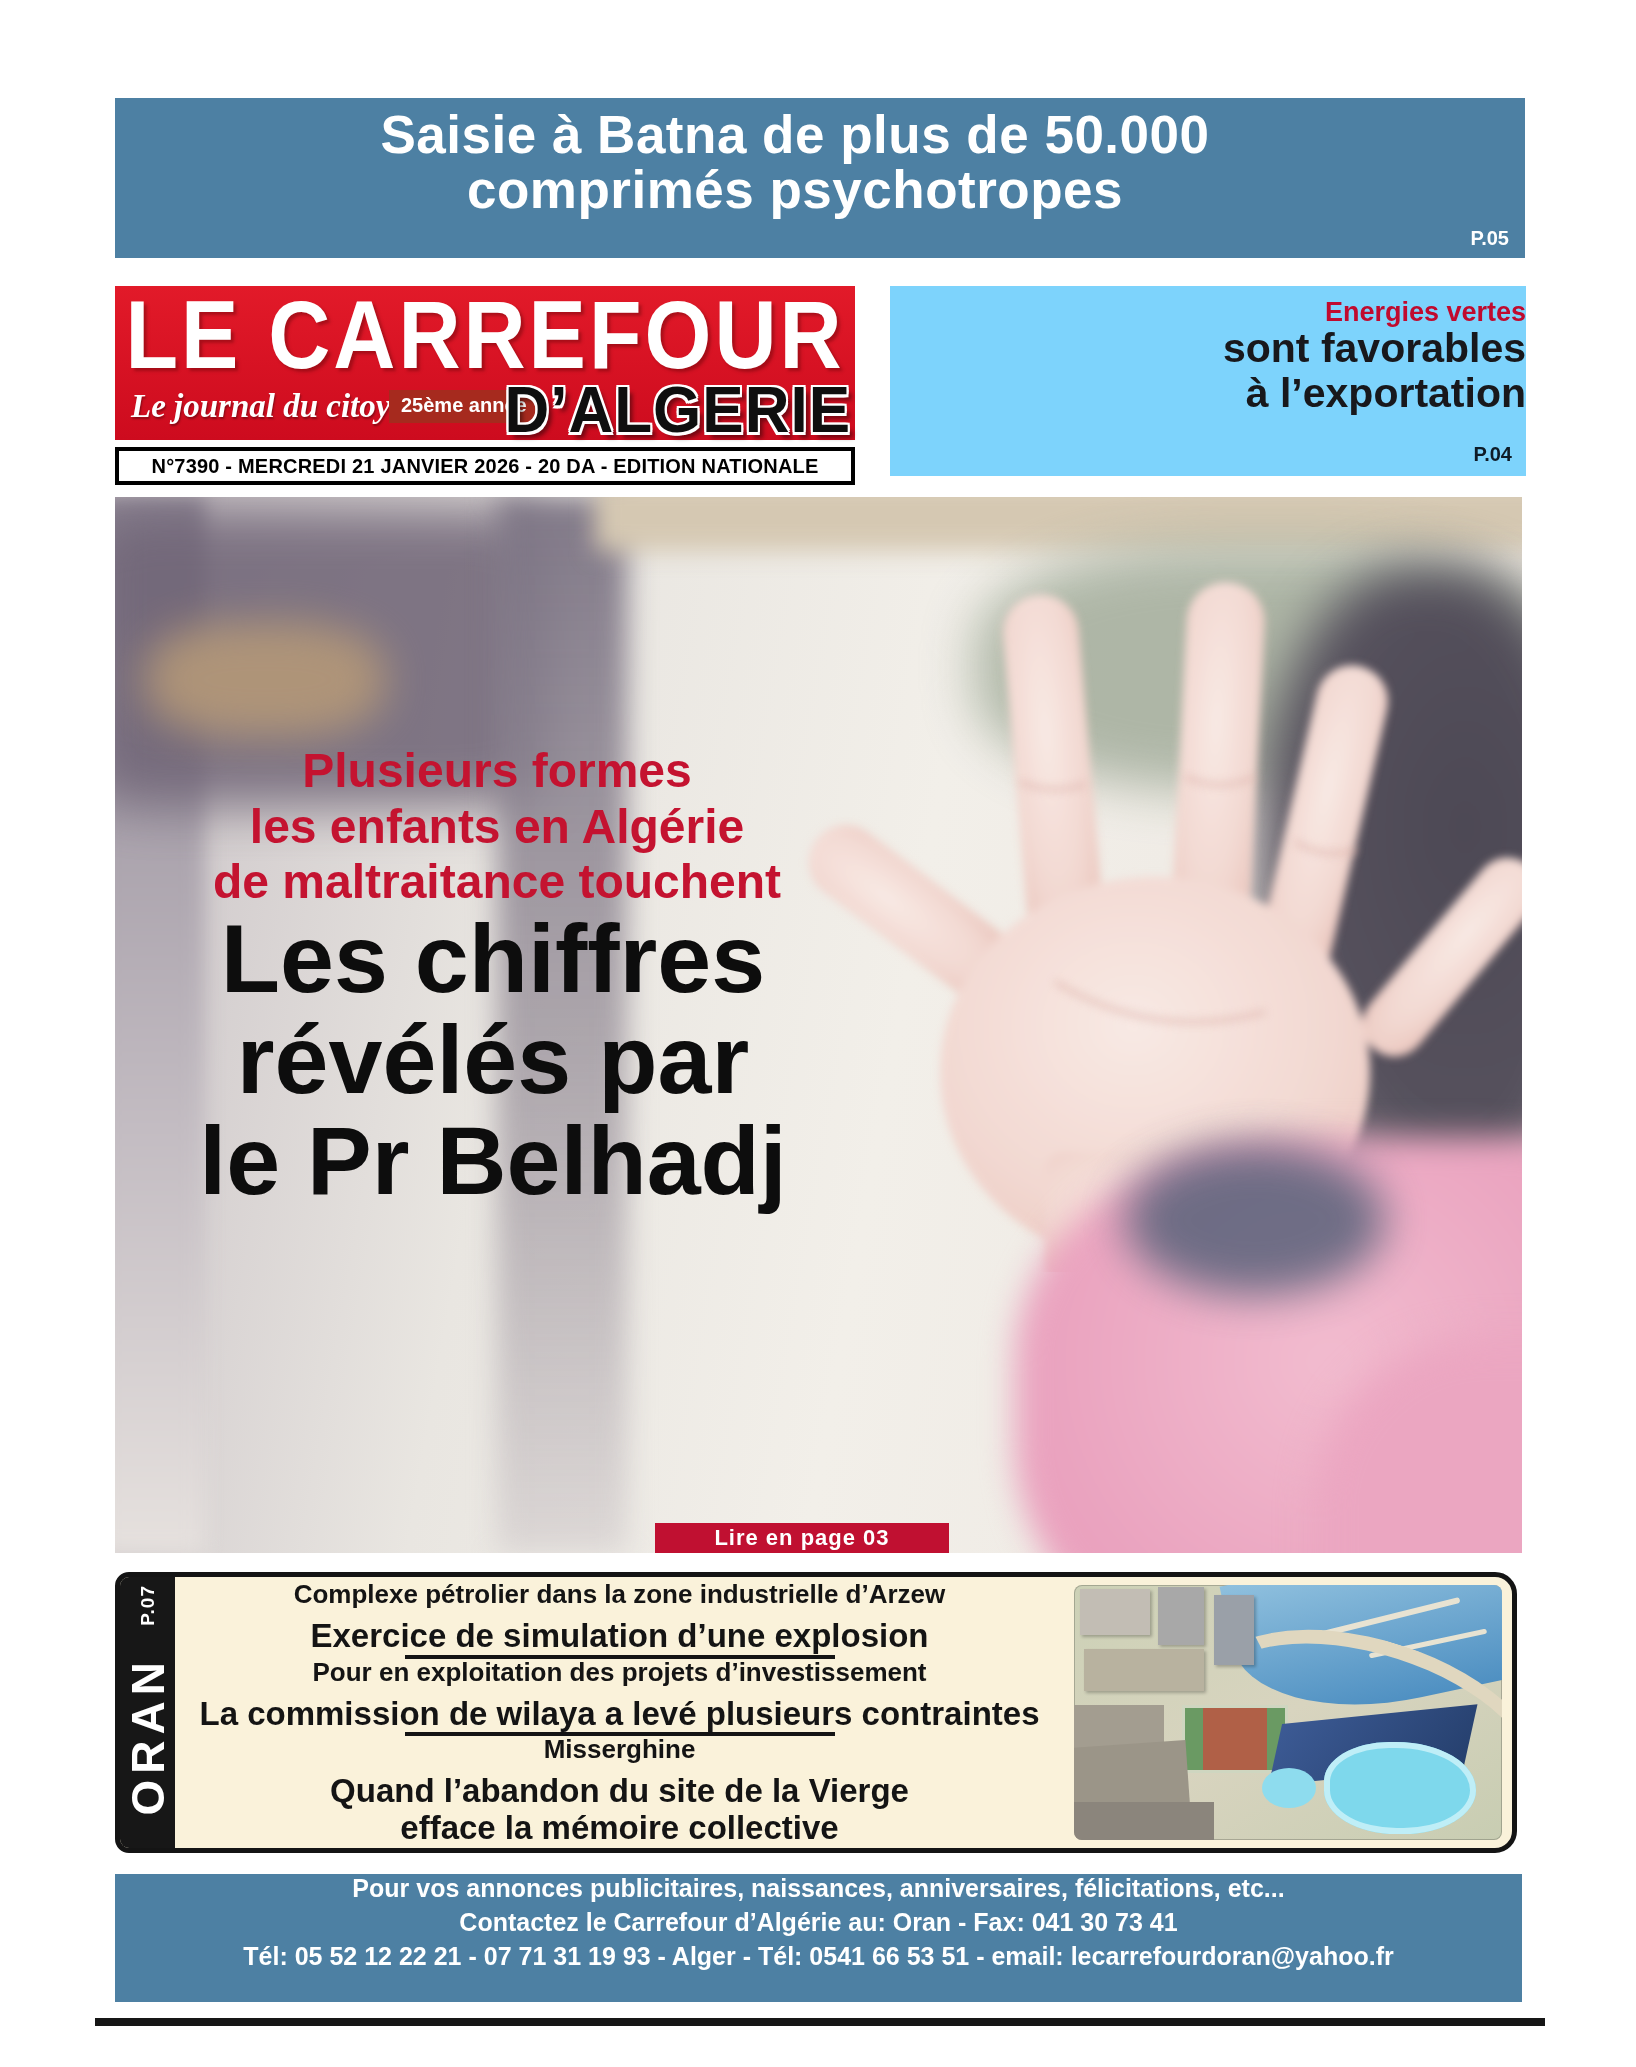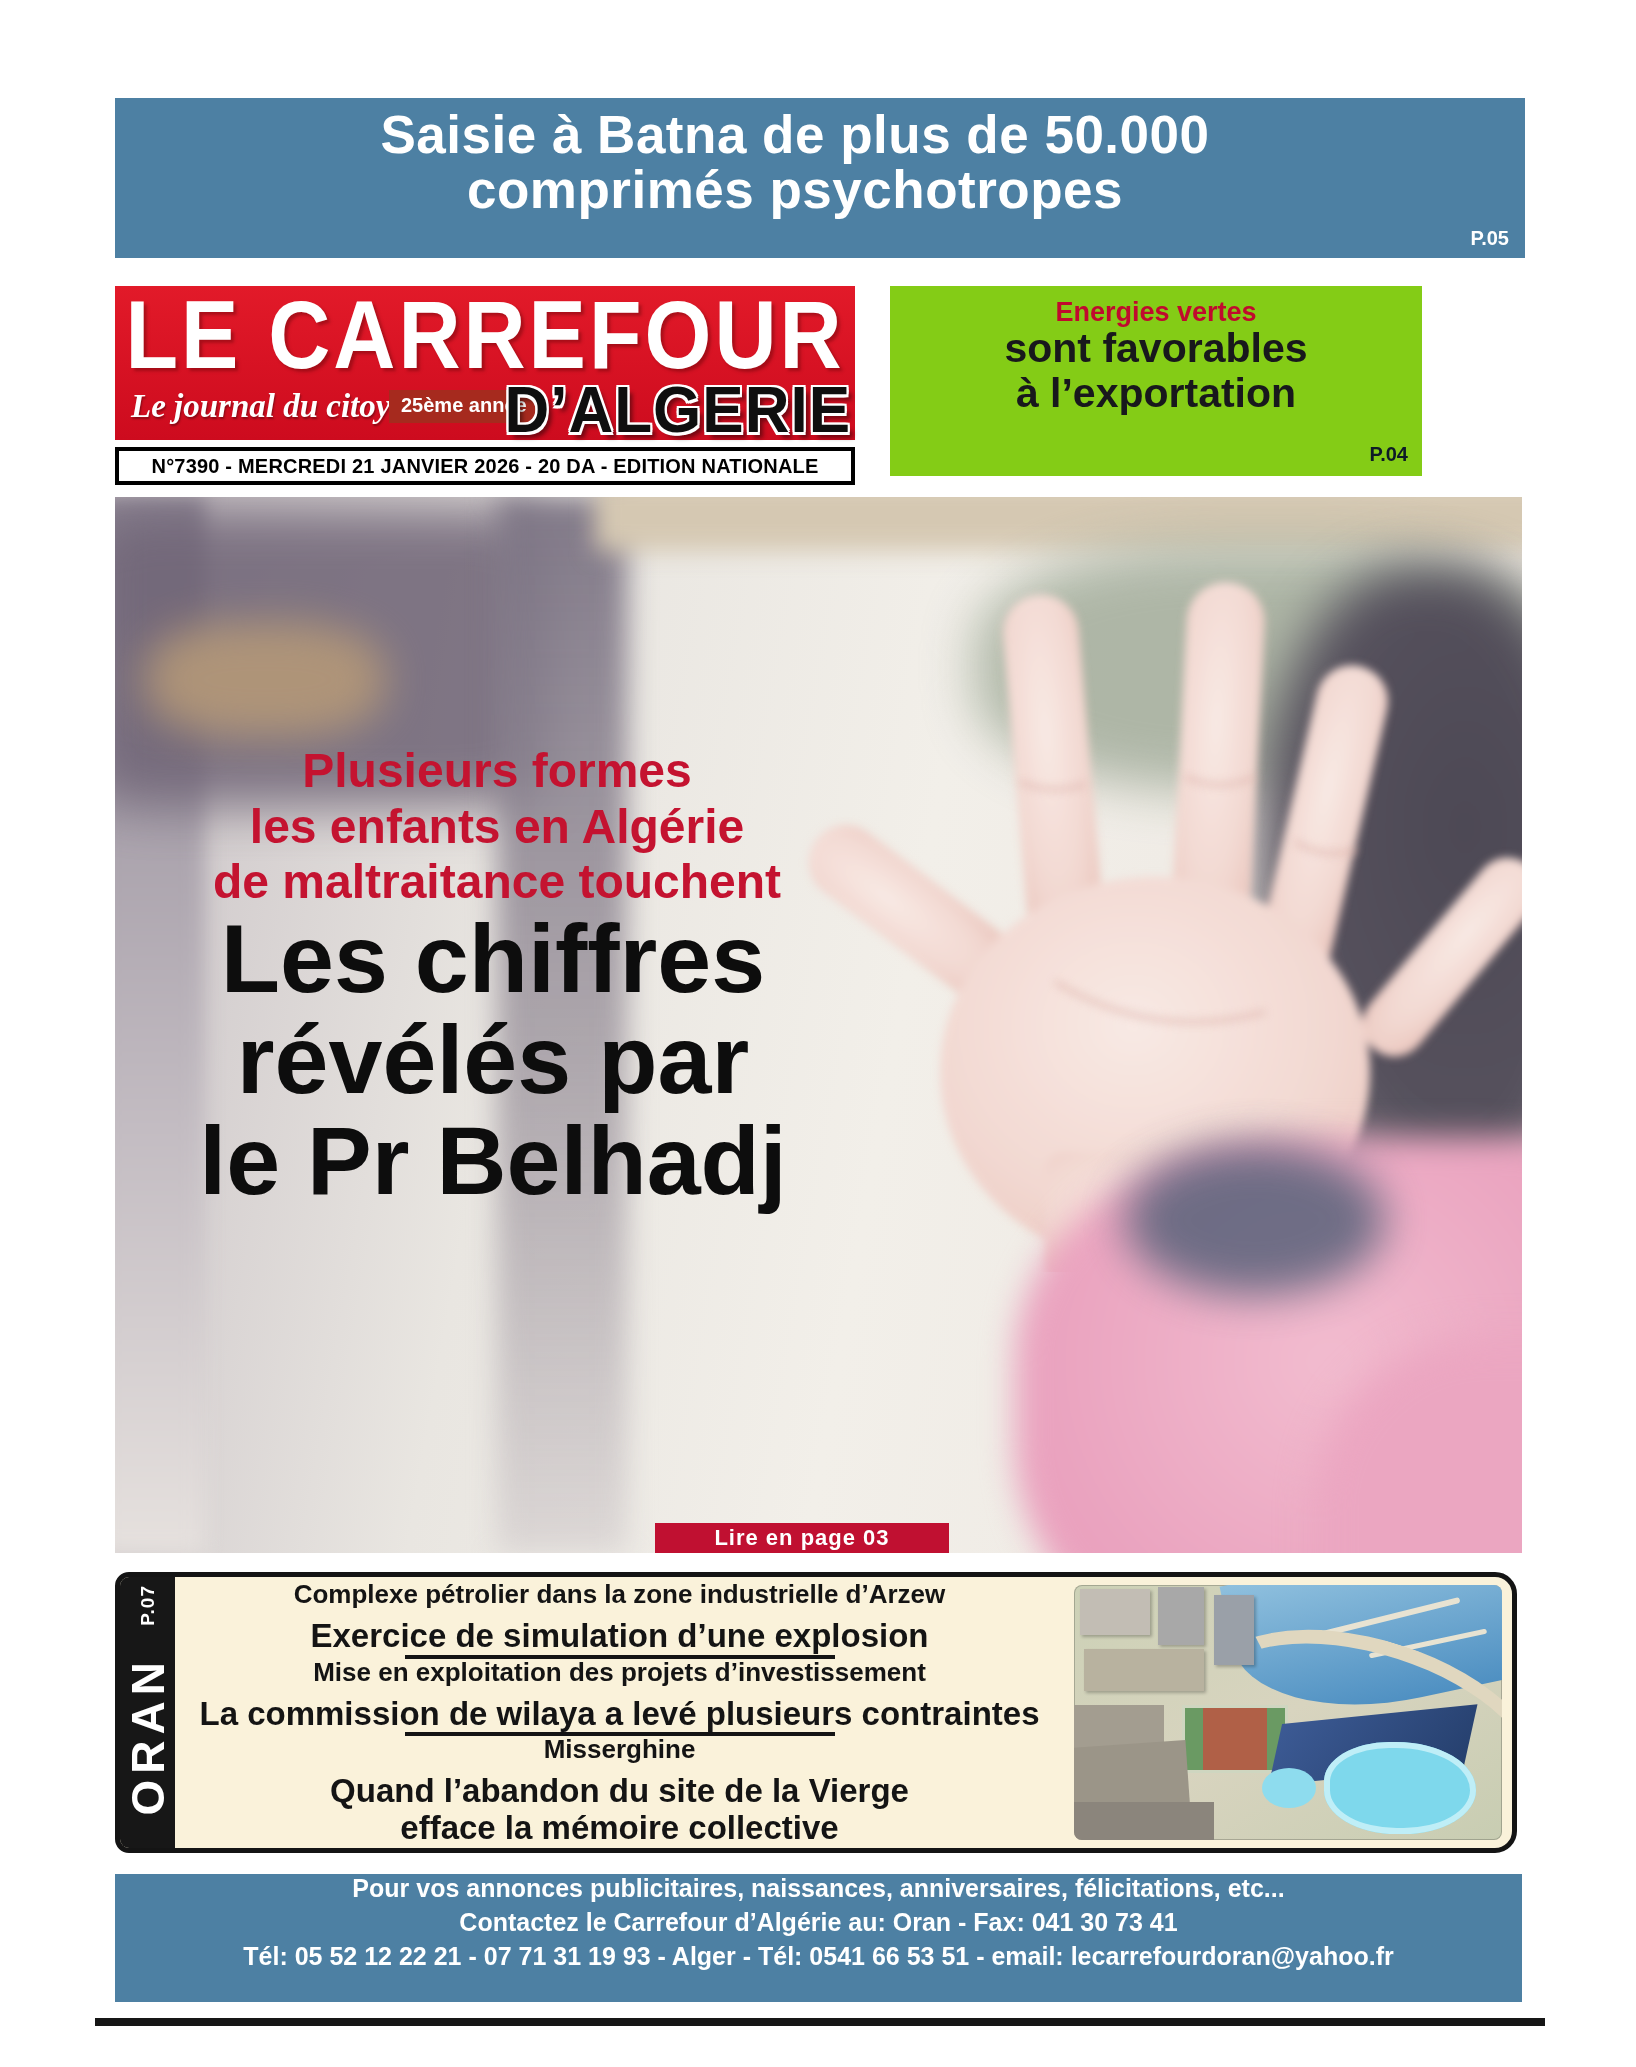--- a/index.html
+++ b/index.html
@@ -27,21 +27,21 @@
             font-weight:bold;padding:4px 12px 6px;}
   .region{position:absolute;right:4px;top:86px;color:#0f0f0f;font-size:62px;font-weight:bold;
             letter-spacing:1px;transform:scaleY(1.06);transform-origin:center top;
             text-shadow:-2px -2px 0 #fff,2px -2px 0 #fff,-2px 2px 0 #fff,2px 2px 0 #fff,
                         0 -2px 0 #fff,0 2px 0 #fff,-2px 0 0 #fff,2px 0 0 #fff,5px 5px 4px rgba(0,0,0,.45);}
   .dateline{position:absolute;left:115px;top:447px;width:740px;height:38px;border:4px solid #000;
             box-sizing:border-box;background:#fff;display:flex;align-items:center;justify-content:center;
             font-size:20px;font-weight:bold;letter-spacing:.2px;}
 
   
-  .energy{position:absolute;left:890px;top:286px;width:532px;height:190px;background:#84cc16;text-align:center;}
+  .energy{position:absolute;left:890px;top:286px;width:636px;height:190px;background:#7dd3fc;text-align:right;}
   .energy-kicker{color:#c00a2e;font-size:27px;font-weight:bold;padding-top:12px;line-height:1.05;}
   .energy-line{font-size:41px;font-weight:bold;color:#18181c;line-height:1.08;}
   .energy-ref{position:absolute;right:14px;bottom:10px;font-size:20px;font-weight:bold;color:#0e1b27;}
 
   
   .photo{position:absolute;left:115px;top:497px;width:1407px;height:1056px;overflow:hidden;
          background:linear-gradient(100deg,#c9c2c6 0%,#e9e6e1 30%,#f2efe9 55%,#ece6e0 100%);}
   .photo .blob{position:absolute;}
   .bg-leftedge{left:-20px;top:0;width:110px;height:1056px;
          background:linear-gradient(180deg,#8e8694,#c3bcc2 60%,#e6e1de);filter:blur(10px);}
@@ -201,21 +201,21 @@
       <span class="oran-pref">P.07</span>
       <span class="oran-label">ORAN</span>
     </div>
     <div class="oran-main">
       <div class="oran-item">
         <div class="oran-kicker">Complexe pétrolier dans la zone industrielle d’Arzew</div>
         <div class="oran-headline">Exercice de simulation d’une explosion</div>
       </div>
       <div class="oran-sep"></div>
       <div class="oran-item">
-        <div class="oran-kicker">Mise en exploitation des projets d’investissement</div>
+        <div class="oran-kicker">Pour en exploitation des projets d’investissement</div>
         <div class="oran-headline">La commission de wilaya a levé plusieurs contraintes</div>
       </div>
       <div class="oran-sep"></div>
       <div class="oran-item third">
         <div class="oran-kicker">Misserghine</div>
         <div class="oran-headline">Quand l’abandon du site de la Vierge efface la mémoire collective</div>
       </div>
     </div>
     <div class="oran-photo">
       <div class="op-sea"></div>

